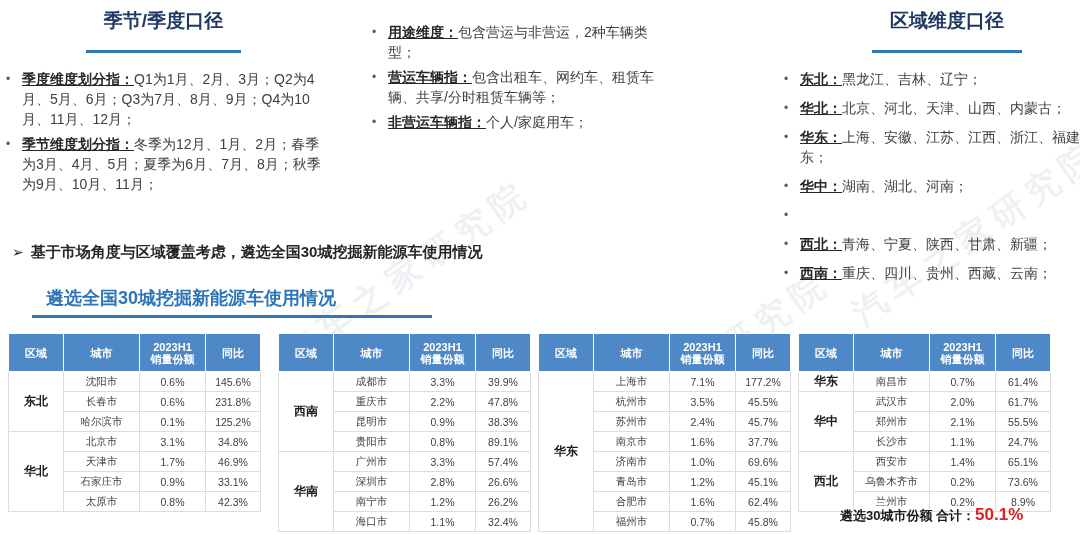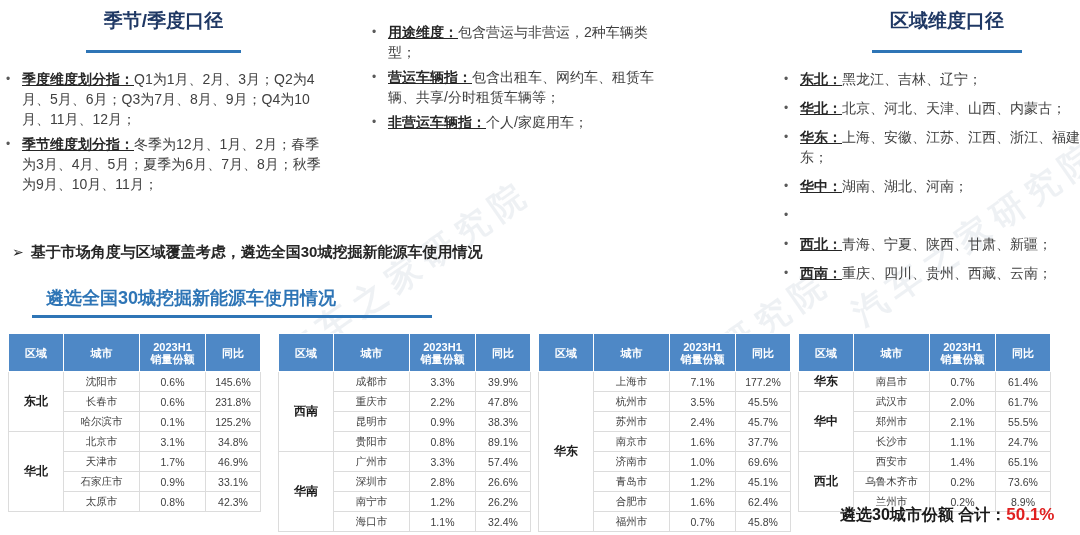--- a/index.html
+++ b/index.html
@@ -43,21 +43,21 @@
   table.city th{background:var(--header-blue);color:#fff;font-weight:bold;font-size:11px;
                 border:1px solid #fff;height:38px;line-height:12px;padding:0 1px;text-align:center;}
   table.city td{font-size:10.5px;color:var(--body-text);text-align:center;height:20px;
                 border:1px solid var(--table-border);padding:0 1px;background:#fff;}
   table.city td.region{font-weight:bold;color:#1a1a1a;font-size:12px;}
   #tbl-0{left:8px;}  #tbl-1{left:278px;} #tbl-2{left:538px;} #tbl-3{left:798px;}
   .col-region{width:55px;} .col-city{width:76px;} .col-share{width:66px;} .col-yoy{width:55px;}
 
   
   .summary{position:absolute;left:840px;top:505px;white-space:nowrap;}
-  .summary .lbl{font-size:16px;font-weight:bold;color:#1a1a1a;}
+  .summary .lbl{font-size:13px;font-weight:bold;color:#1a1a1a;}
   .summary .val{font-size:17px;font-weight:bold;color:var(--accent-red);margin-left:0;}
 </style>
 </head>
 <body>
 
 <div class="slide">
 
   <div class="wm" style="left:260px;top:250px;">汽车之家研究院</div>
   <div class="wm" style="left:560px;top:340px;">汽车之家研究院</div>
   <div class="wm" style="left:830px;top:210px;">汽车之家研究院</div>

